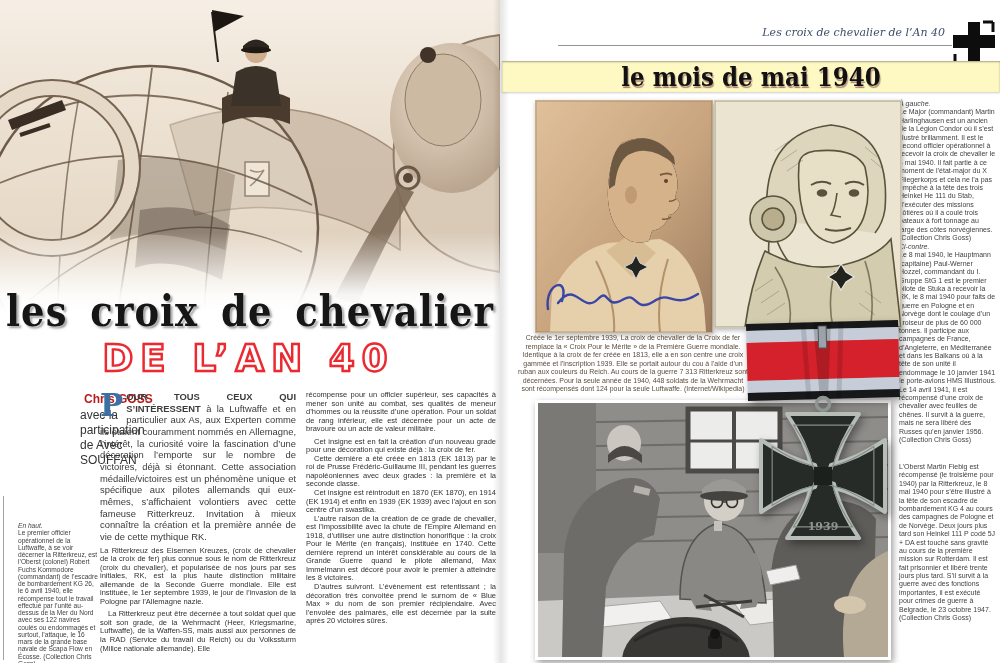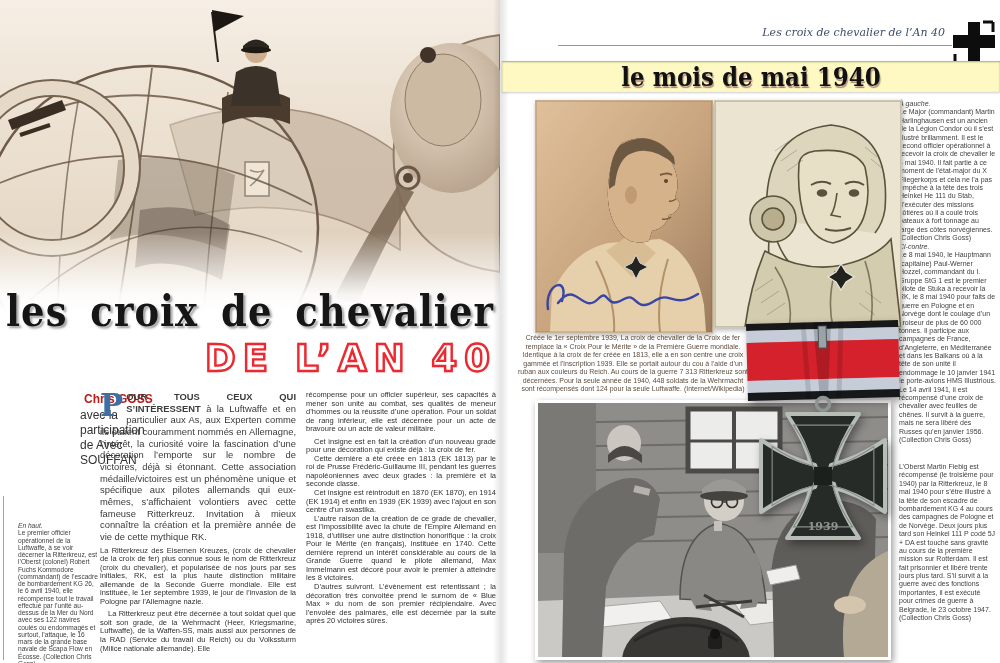--- a/index.html
+++ b/index.html
@@ -7,21 +7,21 @@
           font-family:"Liberation Sans",sans-serif;color:#333;}
   
   .hero{position:absolute;left:0;top:0;width:500px;height:312px;}
   .hero-fade{position:absolute;left:0;top:232px;width:500px;height:80px;
              background:linear-gradient(to bottom,rgba(255,255,255,0),rgba(255,255,255,.92) 78%,#fff);}
   .title-main{position:absolute;left:0;top:289px;width:500px;text-align:center;
               font-family:"DejaVu Serif",serif;font-weight:bold;font-size:37px;line-height:1;
               letter-spacing:1px;word-spacing:9px;color:#161616;white-space:nowrap;
               transform:scaleY(1.18);transform-origin:top center;
               text-shadow:0 0 2px rgba(255,255,255,.9),2px 2px 2px rgba(60,60,60,.55);}
-  .title-sub{position:absolute;left:0;top:340px;width:497px;text-align:right;
+  .title-sub{position:absolute;left:0;top:340px;width:497px;text-align:center;
              font-family:"DejaVu Sans",sans-serif;font-weight:bold;font-size:37px;line-height:1;
              letter-spacing:7px;color:#ffffff;white-space:nowrap;
              -webkit-text-stroke:2.4px #ea2930;
              text-shadow:0 0 2px #ea2930,0 0 1px #ea2930;}
   .byline{position:absolute;left:68px;top:392px;width:92px;}
   .byline .name{font-size:12px;font-weight:bold;color:#b91c1c;margin:0 0 2px 16px;}
   .byline .sub{font-size:12px;color:#333;line-height:1.25;margin-left:12px;}
   .col{position:absolute;top:391px;text-align:justify;font-size:7.5px;line-height:1.14;color:#313131;}
   .col1{left:100px;width:196px;}
   .col2{left:306px;width:190px;}

